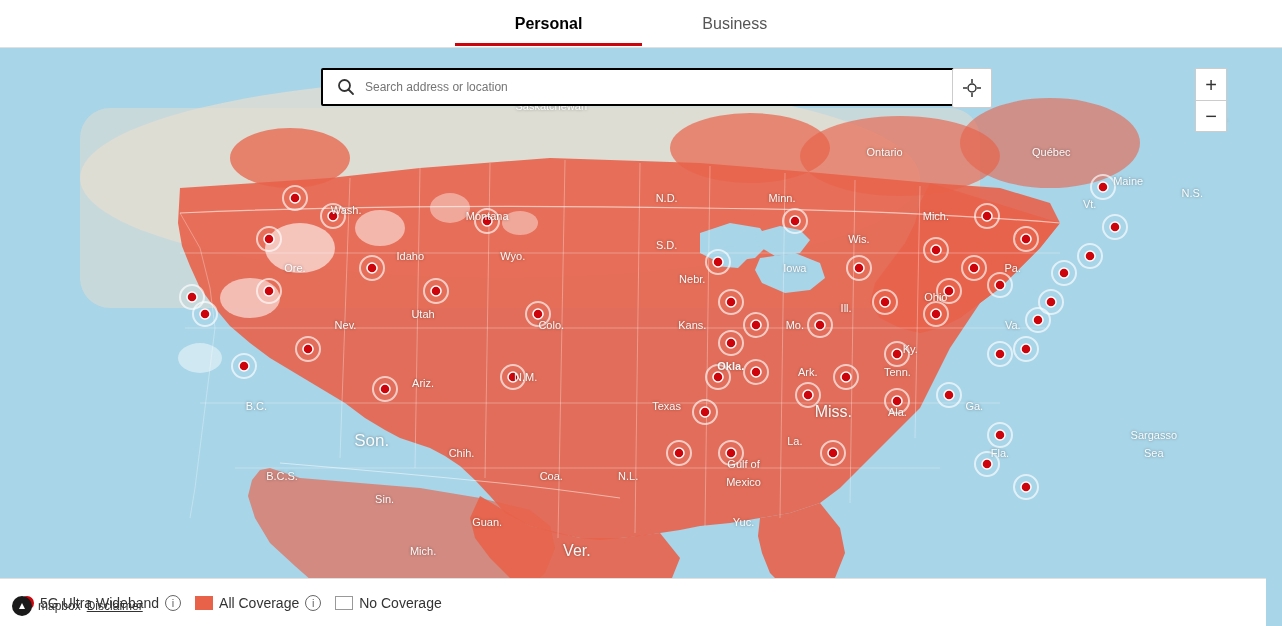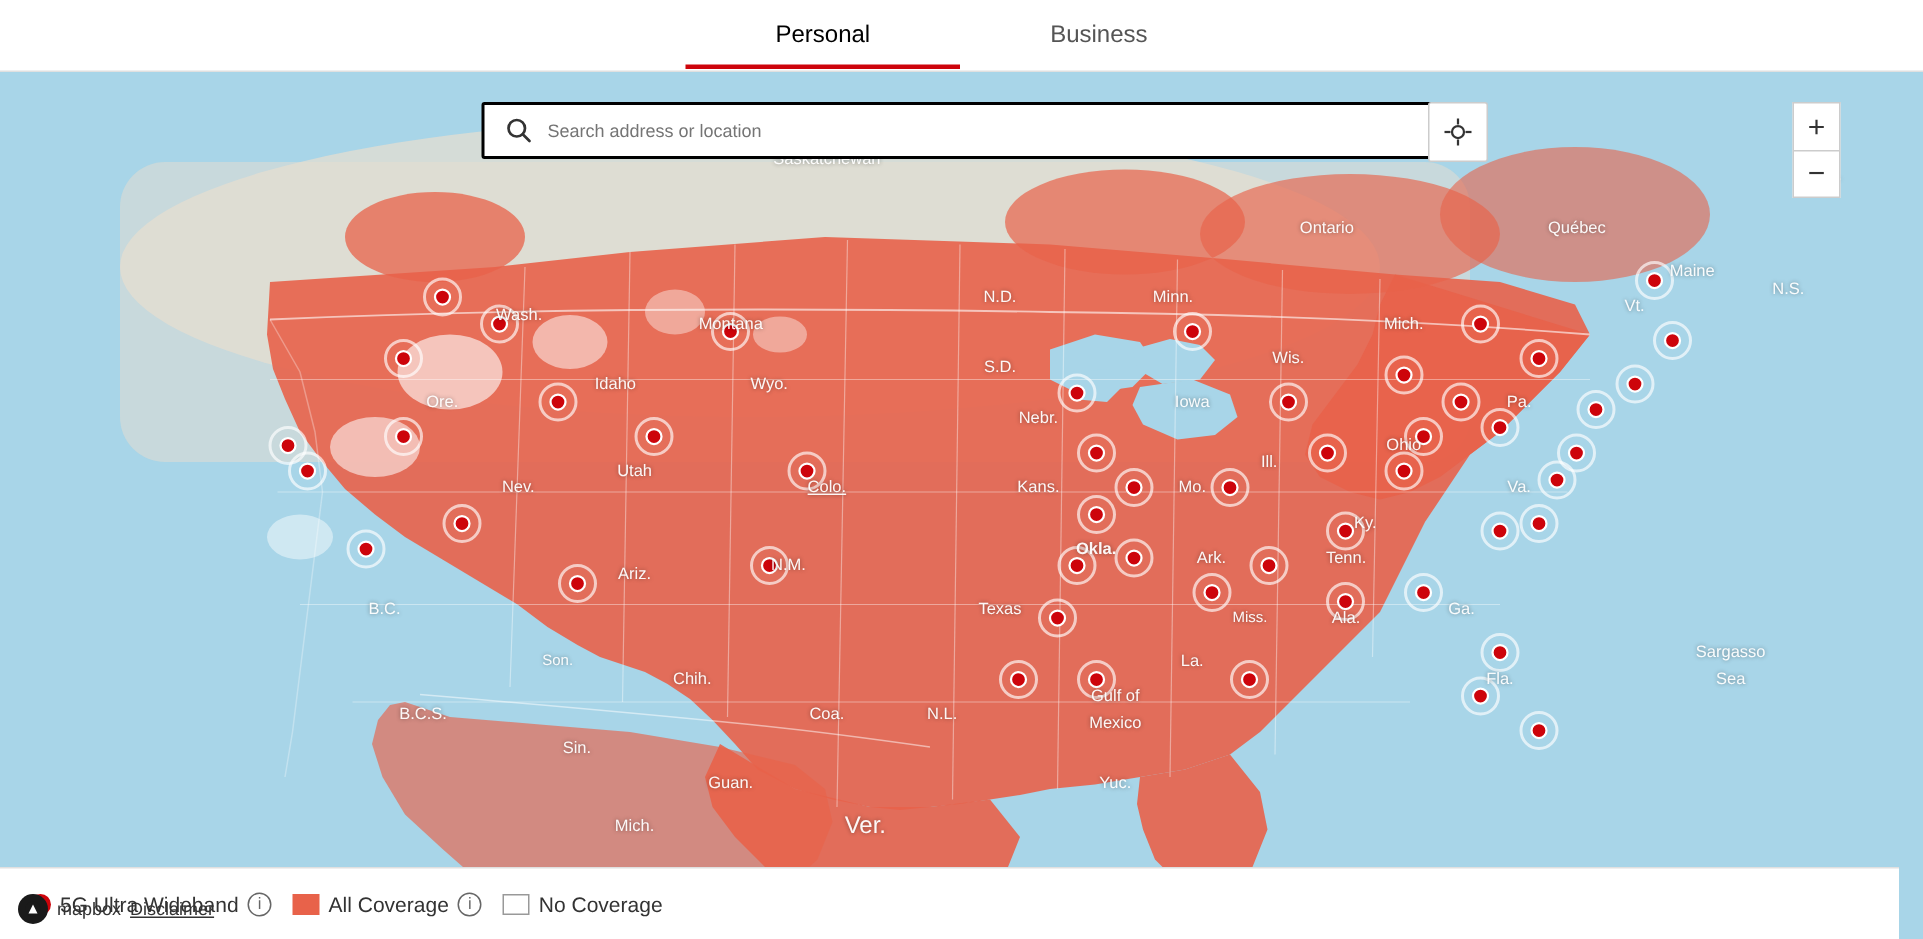--- a/index.html
+++ b/index.html
@@ -20,21 +20,21 @@
       padding: 12px 60px;
       font-size: 16px;
       cursor: pointer;
       color: #555;
       font-weight: 400;
       position: relative;
       text-decoration: none;
     }
     .tab.active {
       color: #000;
-      font-weight: 400;
+      font-weight: 700;
     }
     .tab.active::after {
       content: '';
       position: absolute;
       bottom: -1px;
       left: 0;
       right: 0;
       height: 3px;
       background: #cd040b;
     }
@@ -512,50 +512,50 @@
       <span style="position: absolute; left: 32%; top: 36%; transform: translate(-50%, -50%); font-size: 11px; font-weight: 500; color: rgba(255, 255, 255, 0.95); white-space: nowrap; text-shadow: rgba(0, 0, 0, 0.4) 0px 0px 3px; pointer-events: none;">Idaho</span>
       <span style="position: absolute; left: 38%; top: 29%; transform: translate(-50%, -50%); font-size: 11px; font-weight: 500; color: rgba(255, 255, 255, 0.95); white-space: nowrap; text-shadow: rgba(0, 0, 0, 0.4) 0px 0px 3px; pointer-events: none;">Montana</span>
       <span style="position: absolute; left: 52%; top: 26%; transform: translate(-50%, -50%); font-size: 11px; font-weight: 500; color: rgba(255, 255, 255, 0.95); white-space: nowrap; text-shadow: rgba(0, 0, 0, 0.4) 0px 0px 3px; pointer-events: none;">N.D.</span>
       <span style="position: absolute; left: 52%; top: 34%; transform: translate(-50%, -50%); font-size: 11px; font-weight: 500; color: rgba(255, 255, 255, 0.95); white-space: nowrap; text-shadow: rgba(0, 0, 0, 0.4) 0px 0px 3px; pointer-events: none;">S.D.</span>
       <span style="position: absolute; left: 61%; top: 26%; transform: translate(-50%, -50%); font-size: 11px; font-weight: 500; color: rgba(255, 255, 255, 0.95); white-space: nowrap; text-shadow: rgba(0, 0, 0, 0.4) 0px 0px 3px; pointer-events: none;">Minn.</span>
       <span style="position: absolute; left: 67%; top: 33%; transform: translate(-50%, -50%); font-size: 11px; font-weight: 500; color: rgba(255, 255, 255, 0.95); white-space: nowrap; text-shadow: rgba(0, 0, 0, 0.4) 0px 0px 3px; pointer-events: none;">Wis.</span>
       <span style="position: absolute; left: 73%; top: 29%; transform: translate(-50%, -50%); font-size: 11px; font-weight: 500; color: rgba(255, 255, 255, 0.95); white-space: nowrap; text-shadow: rgba(0, 0, 0, 0.4) 0px 0px 3px; pointer-events: none;">Mich.</span>
       <span style="position: absolute; left: 25%; top: 48%; transform: translate(-50%, -50%); font-size: 11px; font-weight: 500; color: rgba(255, 255, 255, 0.95); white-space: nowrap; text-shadow: rgba(0, 0, 0, 0.4) 0px 0px 3px; pointer-events: none; margin-left: 25px;">Nev.</span>
       <span style="position: absolute; left: 33%; top: 46%; transform: translate(-50%, -50%); font-size: 11px; font-weight: 500; color: rgba(255, 255, 255, 0.95); white-space: nowrap; text-shadow: rgba(0, 0, 0, 0.4) 0px 0px 3px; pointer-events: none;">Utah</span>
       <span style="position: absolute; left: 40%; top: 36%; transform: translate(-50%, -50%); font-size: 11px; font-weight: 500; color: rgba(255, 255, 255, 0.95); white-space: nowrap; text-shadow: rgba(0, 0, 0, 0.4) 0px 0px 3px; pointer-events: none;">Wyo.</span>
-      <span style="position: absolute; left: 43%; top: 48%; transform: translate(-50%, -50%); font-size: 11px; font-weight: 500; color: rgba(255, 255, 255, 0.95); white-space: nowrap; text-shadow: rgba(0, 0, 0, 0.4) 0px 0px 3px; pointer-events: none; text-decoration: underline;">Colo.</span>
+      <span style="position: absolute; left: 43%; top: 48%; transform: translate(-50%, -50%); font-size: 11px; font-weight: 500; color: rgba(255, 255, 255, 0.95); white-space: nowrap; text-shadow: rgba(0, 0, 0, 0.4) 0px 0px 3px; pointer-events: none;">Colo.</span>
       <span style="position: absolute; left: 54%; top: 40%; transform: translate(-50%, -50%); font-size: 11px; font-weight: 500; color: rgba(255, 255, 255, 0.95); white-space: nowrap; text-shadow: rgba(0, 0, 0, 0.4) 0px 0px 3px; pointer-events: none;">Nebr.</span>
       <span style="position: absolute; left: 62%; top: 38%; transform: translate(-50%, -50%); font-size: 11px; font-weight: 500; color: rgba(255, 255, 255, 0.95); white-space: nowrap; text-shadow: rgba(0, 0, 0, 0.4) 0px 0px 3px; pointer-events: none;">Iowa</span>
       <span style="position: absolute; left: 66%; top: 45%; transform: translate(-50%, -50%); font-size: 11px; font-weight: 500; color: rgba(255, 255, 255, 0.95); white-space: nowrap; text-shadow: rgba(0, 0, 0, 0.4) 0px 0px 3px; pointer-events: none;">Ill.</span>
       <span style="position: absolute; left: 73%; top: 43%; transform: translate(-50%, -50%); font-size: 11px; font-weight: 500; color: rgba(255, 255, 255, 0.95); white-space: nowrap; text-shadow: rgba(0, 0, 0, 0.4) 0px 0px 3px; pointer-events: none;">Ohio</span>
       <span style="position: absolute; left: 79%; top: 38%; transform: translate(-50%, -50%); font-size: 11px; font-weight: 500; color: rgba(255, 255, 255, 0.95); white-space: nowrap; text-shadow: rgba(0, 0, 0, 0.4) 0px 0px 3px; pointer-events: none;">Pa.</span>
       <span style="position: absolute; left: 33%; top: 58%; transform: translate(-50%, -50%); font-size: 11px; font-weight: 500; color: rgba(255, 255, 255, 0.95); white-space: nowrap; text-shadow: rgba(0, 0, 0, 0.4) 0px 0px 3px; pointer-events: none;">Ariz.</span>
       <span style="position: absolute; left: 41%; top: 57%; transform: translate(-50%, -50%); font-size: 11px; font-weight: 500; color: rgba(255, 255, 255, 0.95); white-space: nowrap; text-shadow: rgba(0, 0, 0, 0.4) 0px 0px 3px; pointer-events: none;">N.M.</span>
       <span style="position: absolute; left: 54%; top: 48%; transform: translate(-50%, -50%); font-size: 11px; font-weight: 500; color: rgba(255, 255, 255, 0.95); white-space: nowrap; text-shadow: rgba(0, 0, 0, 0.4) 0px 0px 3px; pointer-events: none;">Kans.</span>
       <span style="position: absolute; left: 62%; top: 48%; transform: translate(-50%, -50%); font-size: 11px; font-weight: 500; color: rgba(255, 255, 255, 0.95); white-space: nowrap; text-shadow: rgba(0, 0, 0, 0.4) 0px 0px 3px; pointer-events: none;">Mo.</span>
       <span style="position: absolute; left: 71%; top: 52%; transform: translate(-50%, -50%); font-size: 11px; font-weight: 500; color: rgba(255, 255, 255, 0.95); white-space: nowrap; text-shadow: rgba(0, 0, 0, 0.4) 0px 0px 3px; pointer-events: none;">Ky.</span>
       <span style="position: absolute; left: 79%; top: 48%; transform: translate(-50%, -50%); font-size: 11px; font-weight: 500; color: rgba(255, 255, 255, 0.95); white-space: nowrap; text-shadow: rgba(0, 0, 0, 0.4) 0px 0px 3px; pointer-events: none;">Va.</span>
       <span style="position: absolute; left: 52%; top: 62%; transform: translate(-50%, -50%); font-size: 11px; font-weight: 500; color: rgba(255, 255, 255, 0.95); white-space: nowrap; text-shadow: rgba(0, 0, 0, 0.4) 0px 0px 3px; pointer-events: none;">Texas</span>
       <span style="position: absolute; left: 57%; top: 55%; transform: translate(-50%, -50%); font-size: 11px; font-weight: 700; color: rgba(255, 255, 255, 0.95); white-space: nowrap; text-shadow: rgba(0, 0, 0, 0.4) 0px 0px 3px; pointer-events: none;">Okla.</span>
       <span style="position: absolute; left: 63%; top: 56%; transform: translate(-50%, -50%); font-size: 11px; font-weight: 500; color: rgba(255, 255, 255, 0.95); white-space: nowrap; text-shadow: rgba(0, 0, 0, 0.4) 0px 0px 3px; pointer-events: none;">Ark.</span>
       <span style="position: absolute; left: 70%; top: 56%; transform: translate(-50%, -50%); font-size: 11px; font-weight: 500; color: rgba(255, 255, 255, 0.95); white-space: nowrap; text-shadow: rgba(0, 0, 0, 0.4) 0px 0px 3px; pointer-events: none;">Tenn.</span>
-      <span style="position: absolute; left: 65%; top: 63%; transform: translate(-50%, -50%); font-size: 10px; font-weight: 500; color: rgba(255, 255, 255, 0.95); white-space: nowrap; text-shadow: rgba(0, 0, 0, 0.4) 0px 0px 3px; pointer-events: none;">Miss.</span>
+      <span style="position: absolute; left: 65%; top: 63%; transform: translate(-50%, -50%); font-size: 16px; font-weight: 500; color: rgba(255, 255, 255, 0.95); white-space: nowrap; text-shadow: rgba(0, 0, 0, 0.4) 0px 0px 3px; pointer-events: none;">Miss.</span>
       <span style="position: absolute; left: 70%; top: 63%; transform: translate(-50%, -50%); font-size: 11px; font-weight: 500; color: rgba(255, 255, 255, 0.95); white-space: nowrap; text-shadow: rgba(0, 0, 0, 0.4) 0px 0px 3px; pointer-events: none;">Ala.</span>
       <span style="position: absolute; left: 76%; top: 62%; transform: translate(-50%, -50%); font-size: 11px; font-weight: 500; color: rgba(255, 255, 255, 0.95); white-space: nowrap; text-shadow: rgba(0, 0, 0, 0.4) 0px 0px 3px; pointer-events: none;">Ga.</span>
       <span style="position: absolute; left: 62%; top: 68%; transform: translate(-50%, -50%); font-size: 11px; font-weight: 500; color: rgba(255, 255, 255, 0.95); white-space: nowrap; text-shadow: rgba(0, 0, 0, 0.4) 0px 0px 3px; pointer-events: none;">La.</span>
       <span style="position: absolute; left: 78%; top: 70%; transform: translate(-50%, -50%); font-size: 11px; font-weight: 500; color: rgba(255, 255, 255, 0.95); white-space: nowrap; text-shadow: rgba(0, 0, 0, 0.4) 0px 0px 3px; pointer-events: none;">Fla.</span>
       <span style="position: absolute; left: 69%; top: 18%; transform: translate(-50%, -50%); font-size: 11px; font-weight: 500; color: rgba(255, 255, 255, 0.95); white-space: nowrap; text-shadow: rgba(0, 0, 0, 0.4) 0px 0px 3px; pointer-events: none;">Ontario</span>
       <span style="position: absolute; left: 82%; top: 18%; transform: translate(-50%, -50%); font-size: 11px; font-weight: 500; color: rgba(255, 255, 255, 0.95); white-space: nowrap; text-shadow: rgba(0, 0, 0, 0.4) 0px 0px 3px; pointer-events: none;">Québec</span>
       <span style="position: absolute; left: 88%; top: 23%; transform: translate(-50%, -50%); font-size: 11px; font-weight: 500; color: rgba(255, 255, 255, 0.95); white-space: nowrap; text-shadow: rgba(0, 0, 0, 0.4) 0px 0px 3px; pointer-events: none;">Maine</span>
       <span style="position: absolute; left: 85%; top: 27%; transform: translate(-50%, -50%); font-size: 11px; font-weight: 500; color: rgba(255, 255, 255, 0.95); white-space: nowrap; text-shadow: rgba(0, 0, 0, 0.4) 0px 0px 3px; pointer-events: none;">Vt.</span>
       <span style="position: absolute; left: 93%; top: 25%; transform: translate(-50%, -50%); font-size: 11px; font-weight: 400; color: rgba(255, 255, 255, 0.95); white-space: nowrap; text-shadow: rgba(0, 0, 0, 0.4) 0px 0px 3px; pointer-events: none;">N.S.</span>
       <span style="position: absolute; left: 95%; top: 12%; transform: translate(-50%, -50%); font-size: 11px; font-weight: 500; color: rgba(255, 255, 255, 0.95); white-space: nowrap; text-shadow: rgba(0, 0, 0, 0.4) 0px 0px 3px; pointer-events: none;">N.L.</span>
       <span style="position: absolute; left: 43%; top: 10%; transform: translate(-50%, -50%); font-size: 11px; font-weight: 500; color: rgba(255, 255, 255, 0.95); white-space: nowrap; text-shadow: rgba(0, 0, 0, 0.4) 0px 0px 3px; pointer-events: none;">Saskatchewan</span>
       <span style="position: absolute; left: 20%; top: 62%; transform: translate(-50%, -50%); font-size: 11px; font-weight: 500; color: rgba(255, 255, 255, 0.95); white-space: nowrap; text-shadow: rgba(0, 0, 0, 0.4) 0px 0px 3px; pointer-events: none;">B.C.</span>
-      <span style="position: absolute; left: 29%; top: 68%; transform: translate(-50%, -50%); font-size: 10px; font-weight: 500; color: rgba(255, 255, 255, 0.95); white-space: nowrap; text-shadow: rgba(0, 0, 0, 0.4) 0px 0px 3px; pointer-events: none;">Son.</span>
+      <span style="position: absolute; left: 29%; top: 68%; transform: translate(-50%, -50%); font-size: 17px; font-weight: 500; color: rgba(255, 255, 255, 0.95); white-space: nowrap; text-shadow: rgba(0, 0, 0, 0.4) 0px 0px 3px; pointer-events: none;">Son.</span>
       <span style="position: absolute; left: 36%; top: 70%; transform: translate(-50%, -50%); font-size: 11px; font-weight: 500; color: rgba(255, 255, 255, 0.95); white-space: nowrap; text-shadow: rgba(0, 0, 0, 0.4) 0px 0px 3px; pointer-events: none;">Chih.</span>
       <span style="position: absolute; left: 43%; top: 74%; transform: translate(-50%, -50%); font-size: 11px; font-weight: 500; color: rgba(255, 255, 255, 0.95); white-space: nowrap; text-shadow: rgba(0, 0, 0, 0.4) 0px 0px 3px; pointer-events: none;">Coa.</span>
       <span style="position: absolute; left: 49%; top: 74%; transform: translate(-50%, -50%); font-size: 11px; font-weight: 500; color: rgba(255, 255, 255, 0.95); white-space: nowrap; text-shadow: rgba(0, 0, 0, 0.4) 0px 0px 3px; pointer-events: none;">N.L.</span>
       <span style="position: absolute; left: 22%; top: 74%; transform: translate(-50%, -50%); font-size: 11px; font-weight: 500; color: rgba(255, 255, 255, 0.95); white-space: nowrap; text-shadow: rgba(0, 0, 0, 0.4) 0px 0px 3px; pointer-events: none;">B.C.S.</span>
       <span style="position: absolute; left: 30%; top: 78%; transform: translate(-50%, -50%); font-size: 11px; font-weight: 500; color: rgba(255, 255, 255, 0.95); white-space: nowrap; text-shadow: rgba(0, 0, 0, 0.4) 0px 0px 3px; pointer-events: none;">Sin.</span>
       <span style="position: absolute; left: 38%; top: 82%; transform: translate(-50%, -50%); font-size: 11px; font-weight: 500; color: rgba(255, 255, 255, 0.95); white-space: nowrap; text-shadow: rgba(0, 0, 0, 0.4) 0px 0px 3px; pointer-events: none;">Guan.</span>
       <span style="position: absolute; left: 33%; top: 87%; transform: translate(-50%, -50%); font-size: 11px; font-weight: 500; color: rgba(255, 255, 255, 0.95); white-space: nowrap; text-shadow: rgba(0, 0, 0, 0.4) 0px 0px 3px; pointer-events: none;">Mich.</span>
       <span style="position: absolute; left: 45%; top: 87%; transform: translate(-50%, -50%); font-size: 16px; font-weight: 500; color: rgba(255, 255, 255, 0.95); white-space: nowrap; text-shadow: rgba(0, 0, 0, 0.4) 0px 0px 3px; pointer-events: none;">Ver.</span>
       <span style="position: absolute; left: 58%; top: 82%; transform: translate(-50%, -50%); font-size: 11px; font-weight: 500; color: rgba(255, 255, 255, 0.95); white-space: nowrap; text-shadow: rgba(0, 0, 0, 0.4) 0px 0px 3px; pointer-events: none;">Yuc.</span>
       <span style="position: absolute; left: 58%; top: 72%; transform: translate(-50%, -50%); font-size: 11px; font-weight: 500; color: rgba(255, 255, 255, 0.95); white-space: nowrap; text-shadow: rgba(0, 0, 0, 0.4) 0px 0px 3px; pointer-events: none;">Gulf of</span>

